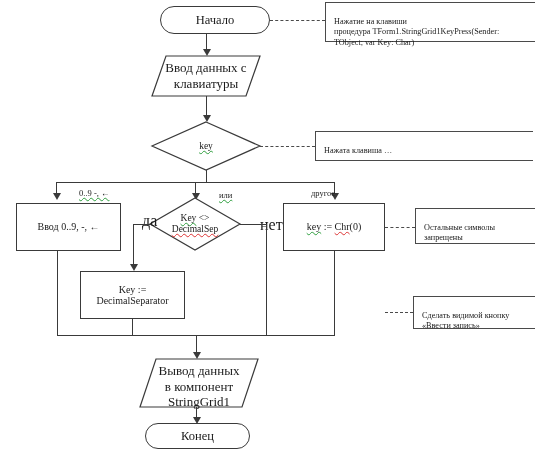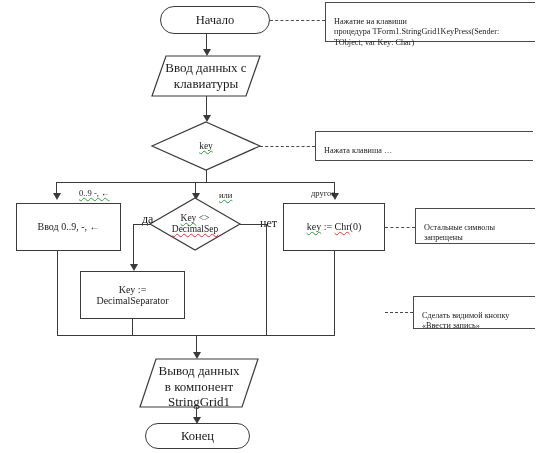--- a/index.html
+++ b/index.html
@@ -124,21 +124,21 @@
     border-top: 7px solid #3a3a3a;
   }
   .edge-label {
     position: absolute;
     font-size: 8.5px;
     color: #1a1a1a;
     white-space: nowrap;
     padding-left: 16px;
   }
   .edge-label.big {
-    font-size: 12px;
+    font-size: 16px;
   }
   
   .sq-green {
     text-decoration: underline wavy #2e9e3e;
     text-decoration-skip-ink: none;
   }
   .sq-red {
     text-decoration: underline wavy #d33;
     text-decoration-skip-ink: none;
   }

